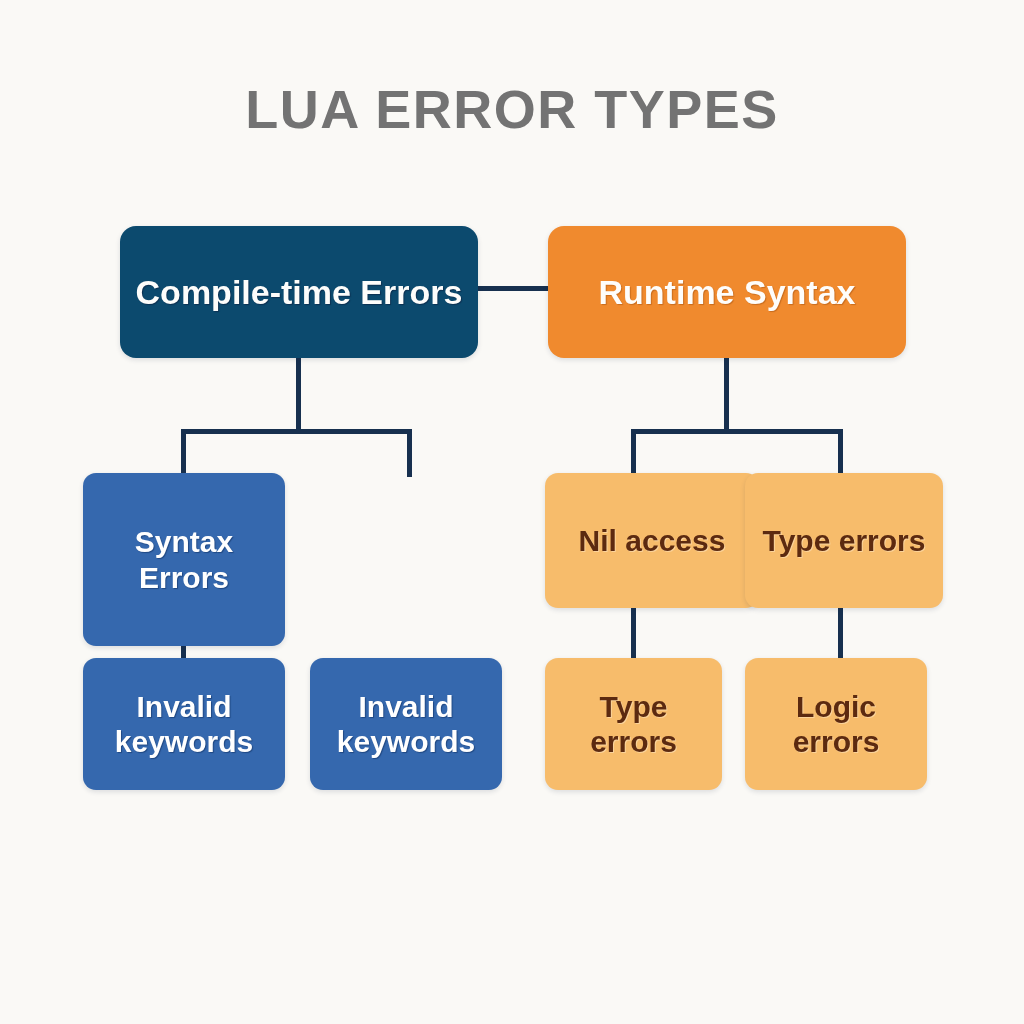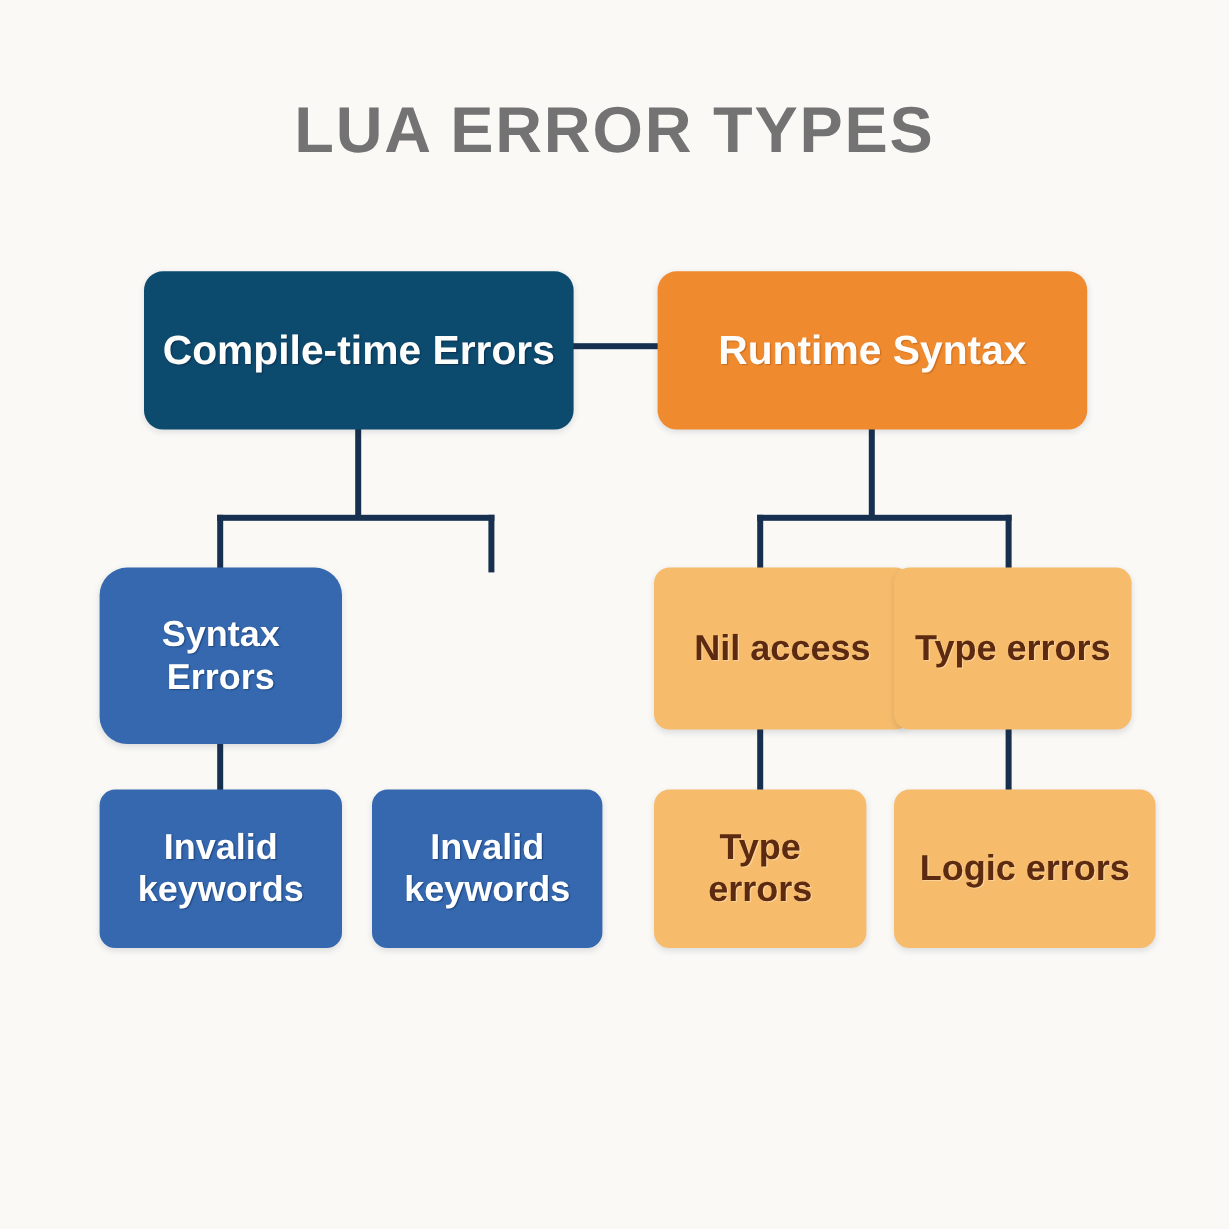--- a/index.html
+++ b/index.html
@@ -77,28 +77,28 @@
   <div class="elbow" style="left:631px; top:429px; width:212px; height:48px;"></div>
 
   <div class="line v" style="left:631px; top:604px; height:58px;"></div>
 
   <div class="line v" style="left:838px; top:604px; height:58px;"></div>
 
   <div class="node lvl1 navy" style="left:120px; top:226px; width:358px; height:132px;">Compile-time Errors</div>
 
   <div class="node lvl1 orange" style="left:548px; top:226px; width:358px; height:132px;">Runtime Syntax</div>
 
-  <div class="node lvl2 blue" style="left:83px; top:473px; width:202px; height:147px;border-radius:23px;">Syntax Errors</div>
+  <div class="node lvl2 blue" style="left:83px; top:473px; width:202px; height:173px;">Syntax Errors</div>
 
 
   <div class="node lvl2 lorange" style="left:545px; top:473px; width:214px; height:135px;">Nil access</div>
 
   <div class="node lvl2 lorange" style="left:745px; top:473px; width:198px; height:135px;">Type errors</div>
 
   <div class="node lvl2 blue" style="left:83px; top:658px; width:202px; height:132px;">Invalid keywords</div>
 
   <div class="node lvl2 blue" style="left:310px; top:658px; width:192px; height:132px;">Invalid keywords</div>
 
   <div class="node lvl2 lorange" style="left:545px; top:658px; width:177px; height:132px;">Type errors</div>
 
-  <div class="node lvl2 lorange" style="left:745px; top:658px; width:218px; height:132px;">Logic errors</div>
+  <div class="node lvl2 lorange" style="left:745px; top:658px; width:182px; height:132px;">Logic errors</div>
 
 </div>
 
 </body></html>

